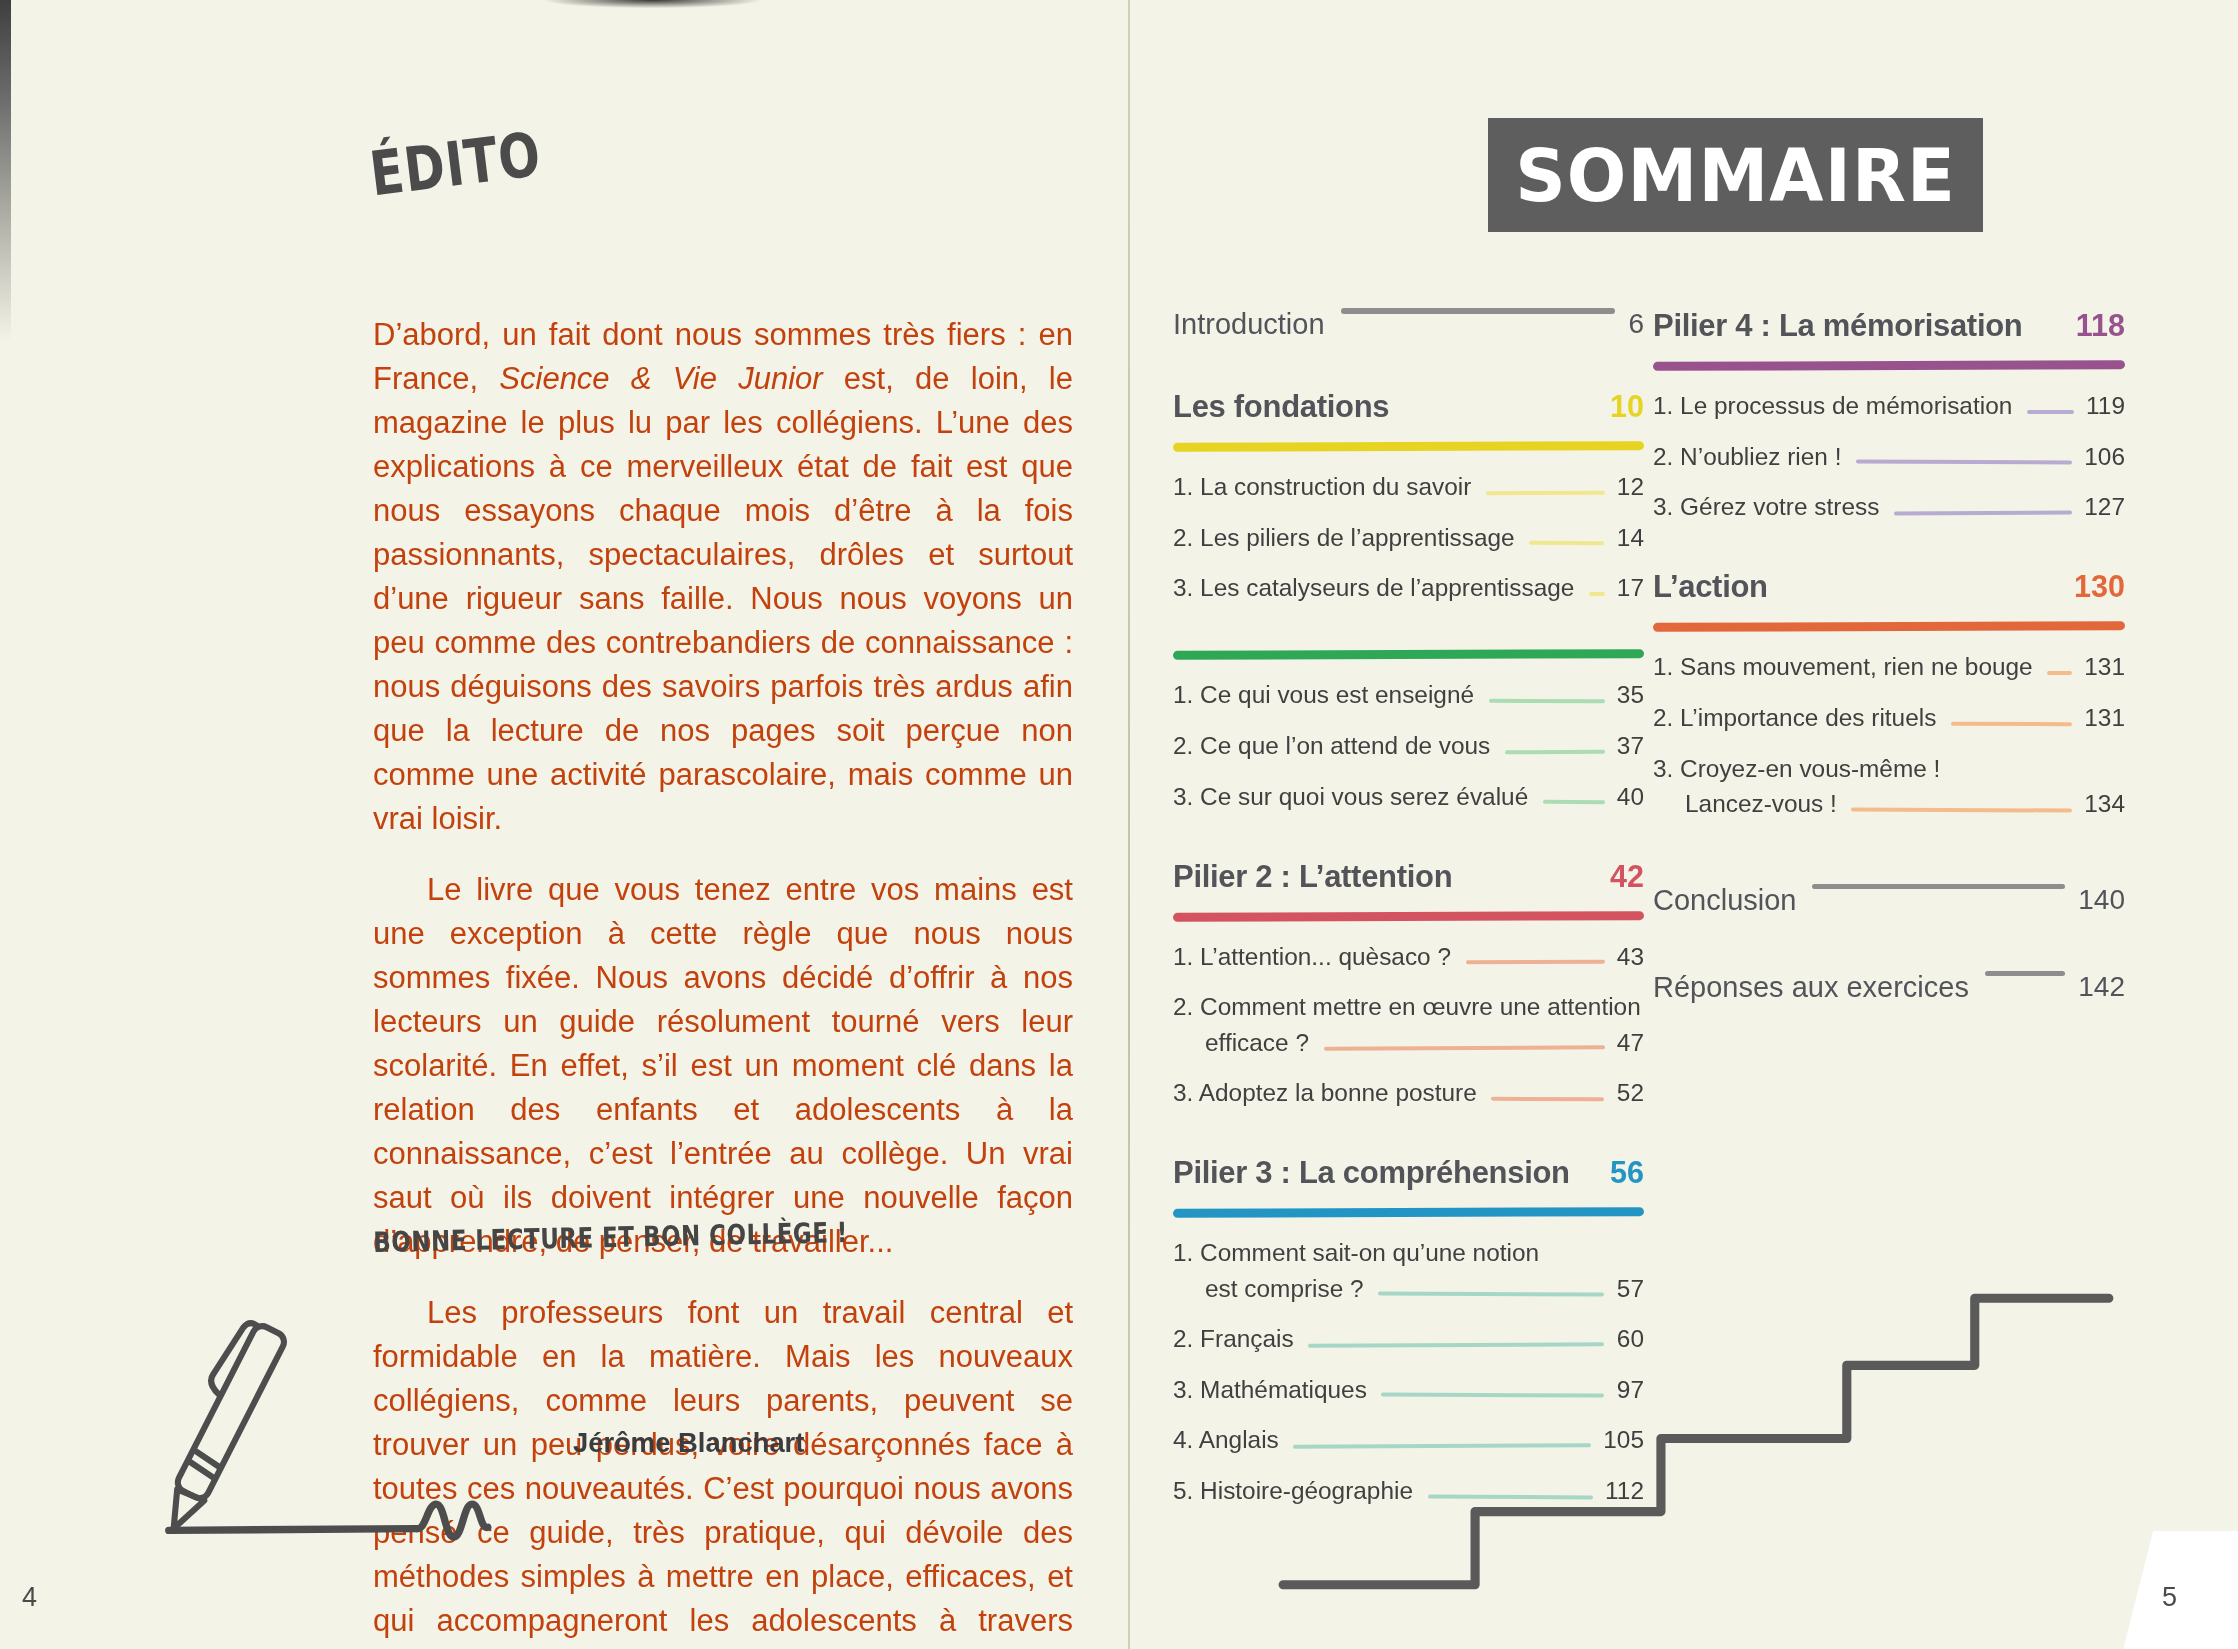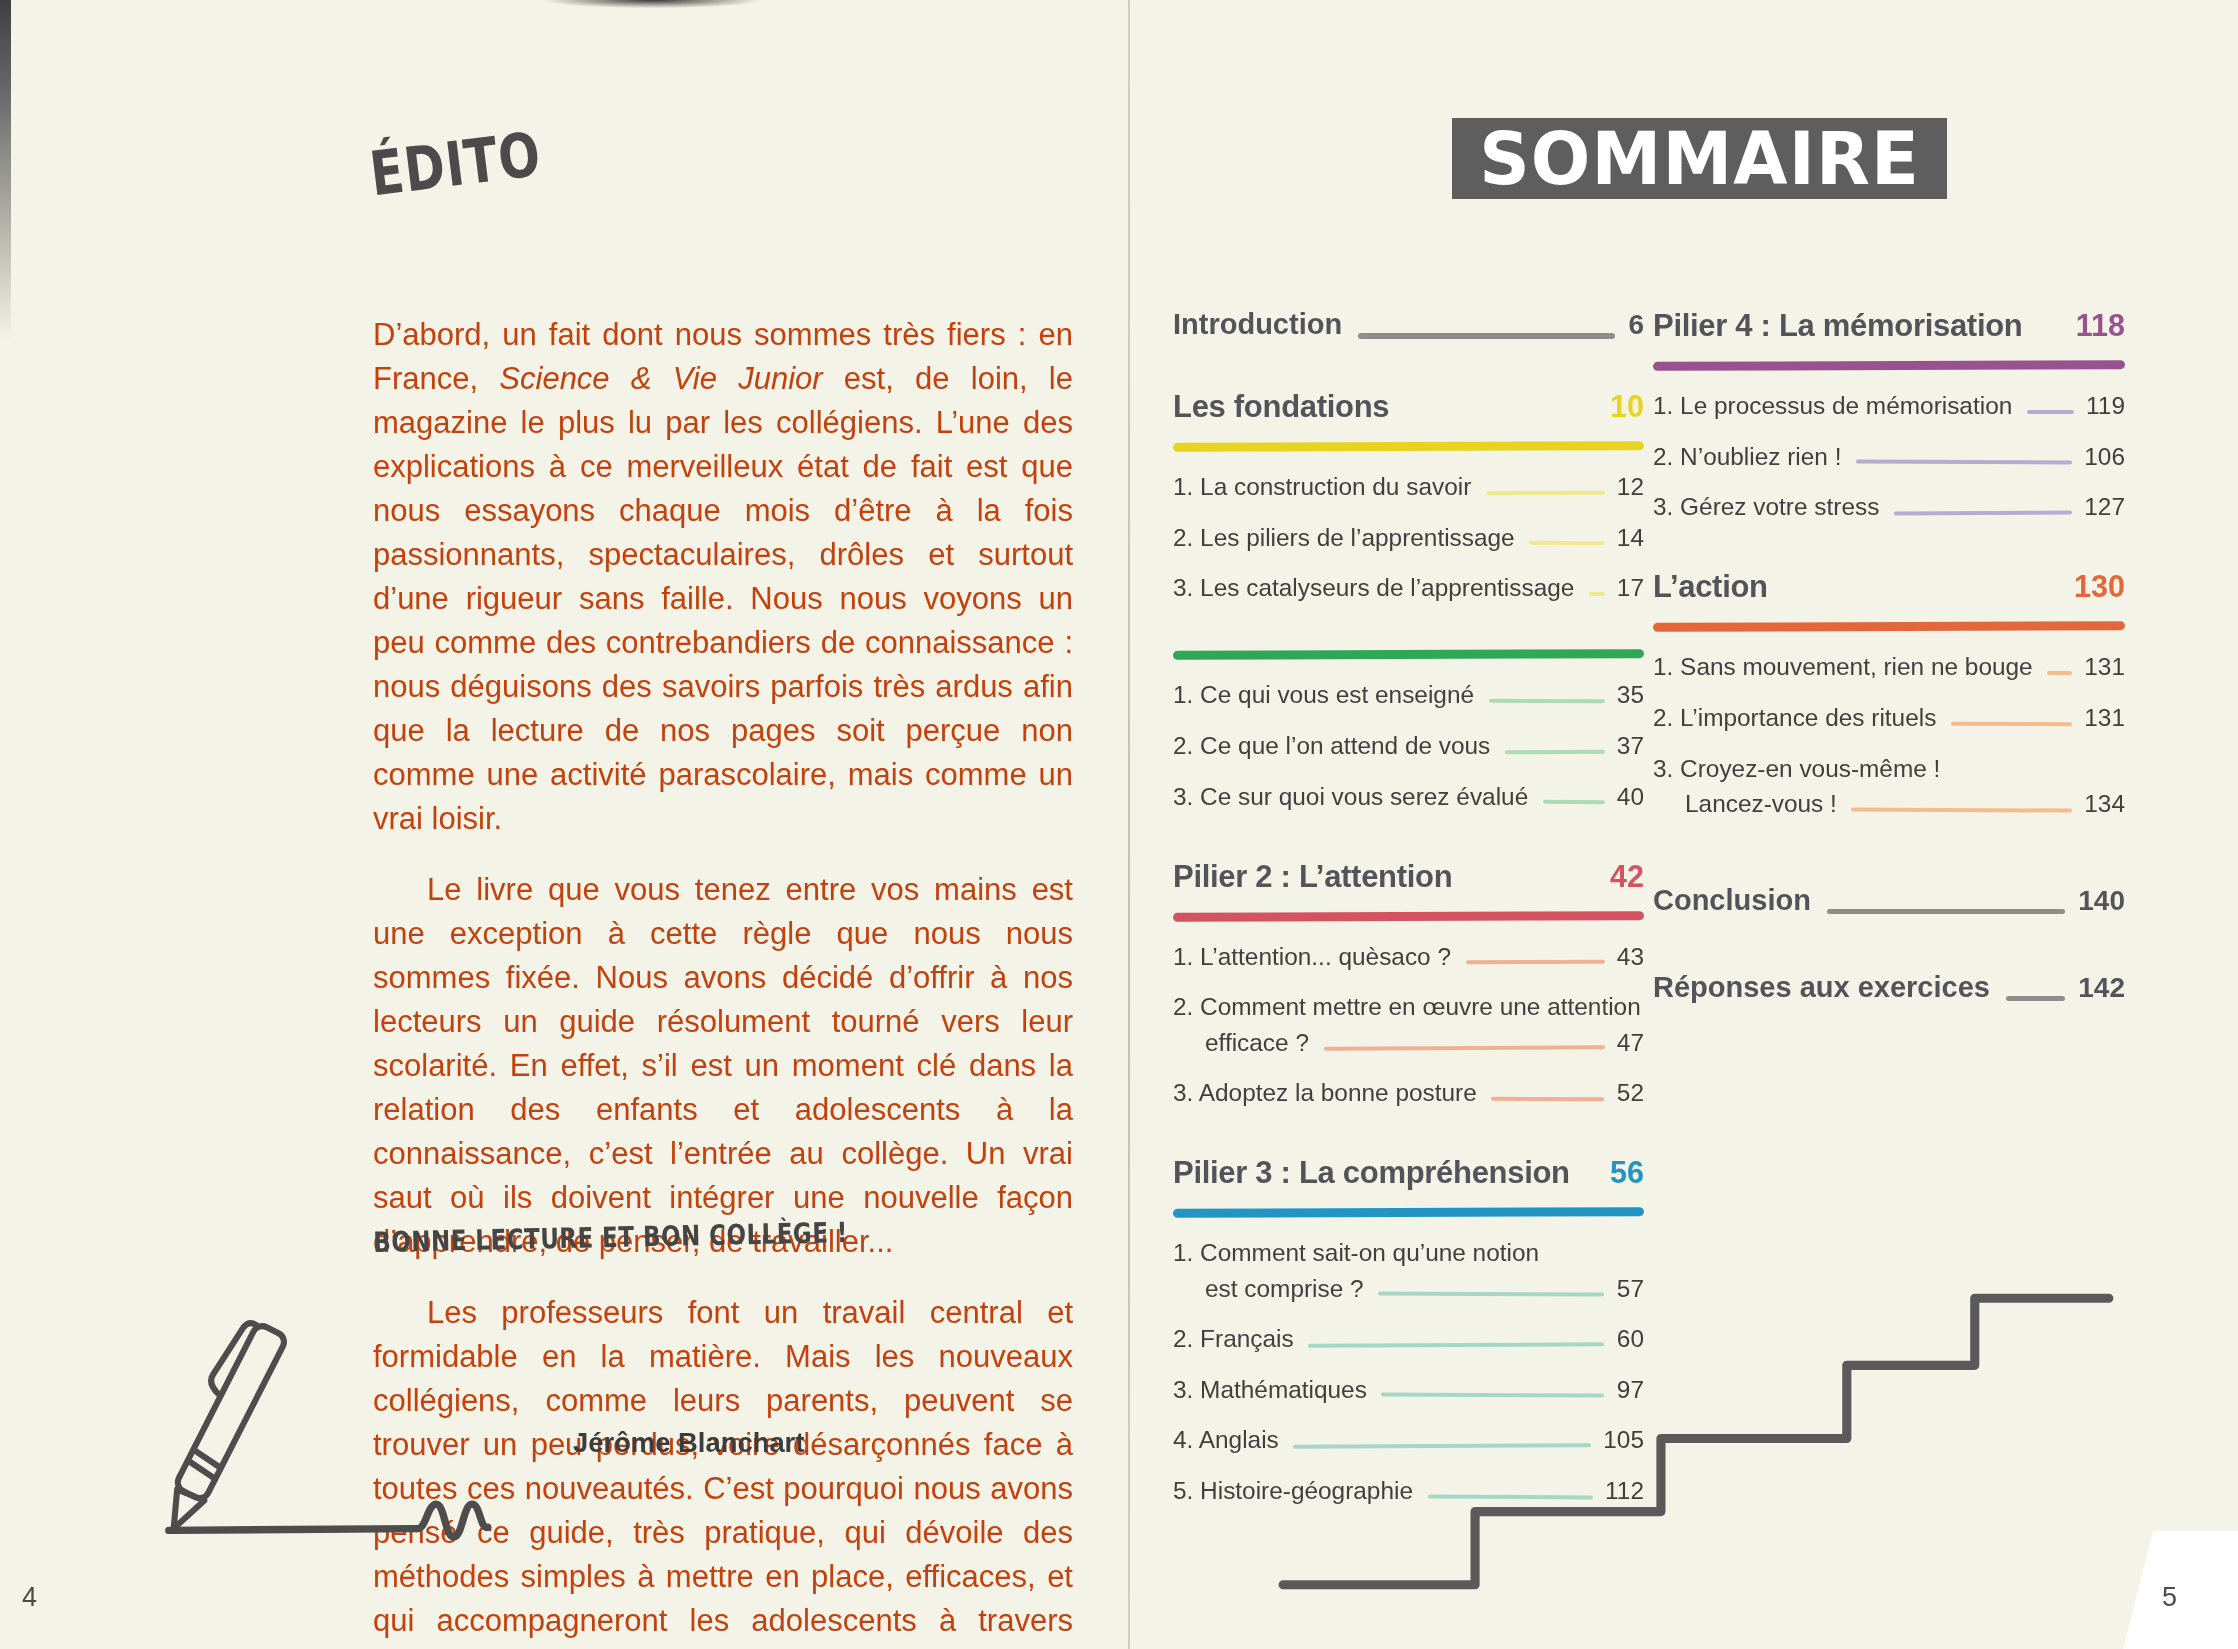--- a/index.html
+++ b/index.html
@@ -29,28 +29,28 @@
   .edito-body i{font-style:italic;}
   .closing-line{position:absolute;left:373px;top:1226px;font-family:"DejaVu Sans",sans-serif;
     font-weight:bold;font-size:28px;color:#454545;letter-spacing:0.6px;
     transform:rotate(-1.2deg) scaleX(.82);transform-origin:left top;white-space:nowrap;}
   .pen-illustration{position:absolute;left:131px;top:1291px;}
   .sig-name{position:absolute;left:573px;top:1427px;font-size:27.4px;font-weight:bold;color:#3b3c40;}
   .sig-role{position:absolute;left:573px;top:1470px;font-size:26px;color:#3d3d3f;}
   .pg-left{position:absolute;left:22px;top:1582px;font-size:27px;color:#4a4a4a;}
   .pg-right{position:absolute;left:2162px;top:1582px;font-size:27px;color:#4a4a4a;}
   
-  .banner{position:absolute;left:1452px;top:118px;width:495px;height:81px;background:#5e5e5e;
+  .banner{position:absolute;left:1488px;top:118px;width:495px;height:114px;background:#5e5e5e;
     display:flex;align-items:center;justify-content:center;}
   .banner span{color:#ffffff;font-family:"DejaVu Sans",sans-serif;font-weight:bold;
     font-size:73px;letter-spacing:1.2px;transform:scaleX(.96);}
   .toc-col{position:absolute;top:308px;}
   #toc-col-1{left:1173px;width:471px;}
   #toc-col-2{left:1653px;width:472px;}
-  .plain-row{display:flex;align-items:flex-end;font-weight:bold;font-size:29px;color:#53545a;}
+  .plain-row{display:flex;align-items:flex-start;font-weight:normal;font-size:29px;color:#53545a;}
   .plain-row .leader{flex:1;height:5.5px;border-radius:3px;background:#8d8d8d;margin:0 13.4px 2.4px 16px;}
   .plain-row .pg{font-size:28px;}
   .sec{margin-top:48px;}
   .sec-head{display:flex;justify-content:space-between;align-items:baseline;gap:5px;}
   .sec-title{font-weight:bold;font-size:31px;color:#53545a;letter-spacing:-0.3px;white-space:nowrap;}
   .sec-num{font-weight:bold;font-size:30.5px;}
   .sec-rule{height:8.5px;border-radius:4.9px;margin-top:17px;transform:rotate(-0.2deg);}
   .toc-item{display:flex;align-items:baseline;font-size:24.4px;color:#404040;margin-top:22.6px;white-space:nowrap;}
   .toc-item .leader{flex:1;height:4.3px;border-radius:2.4px;margin:0 12.2px 1.8px 14.6px;transform:rotate(.3deg);}
   .toc-item:nth-child(odd) .leader{transform:rotate(-.3deg);}

